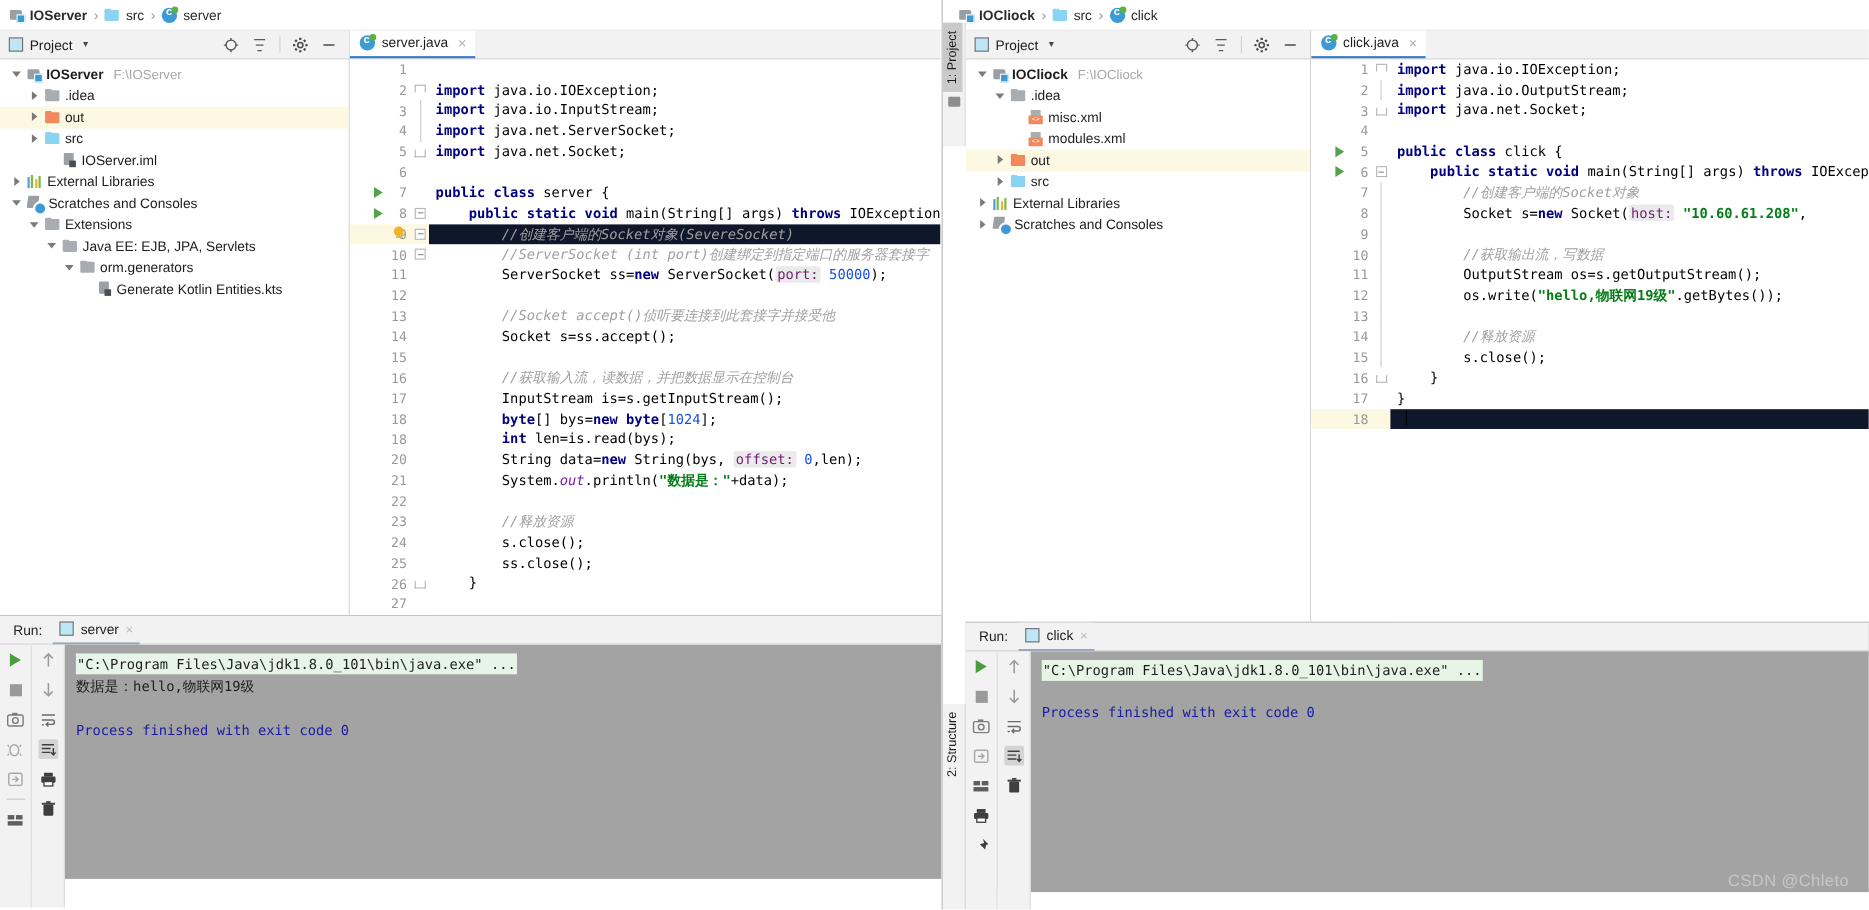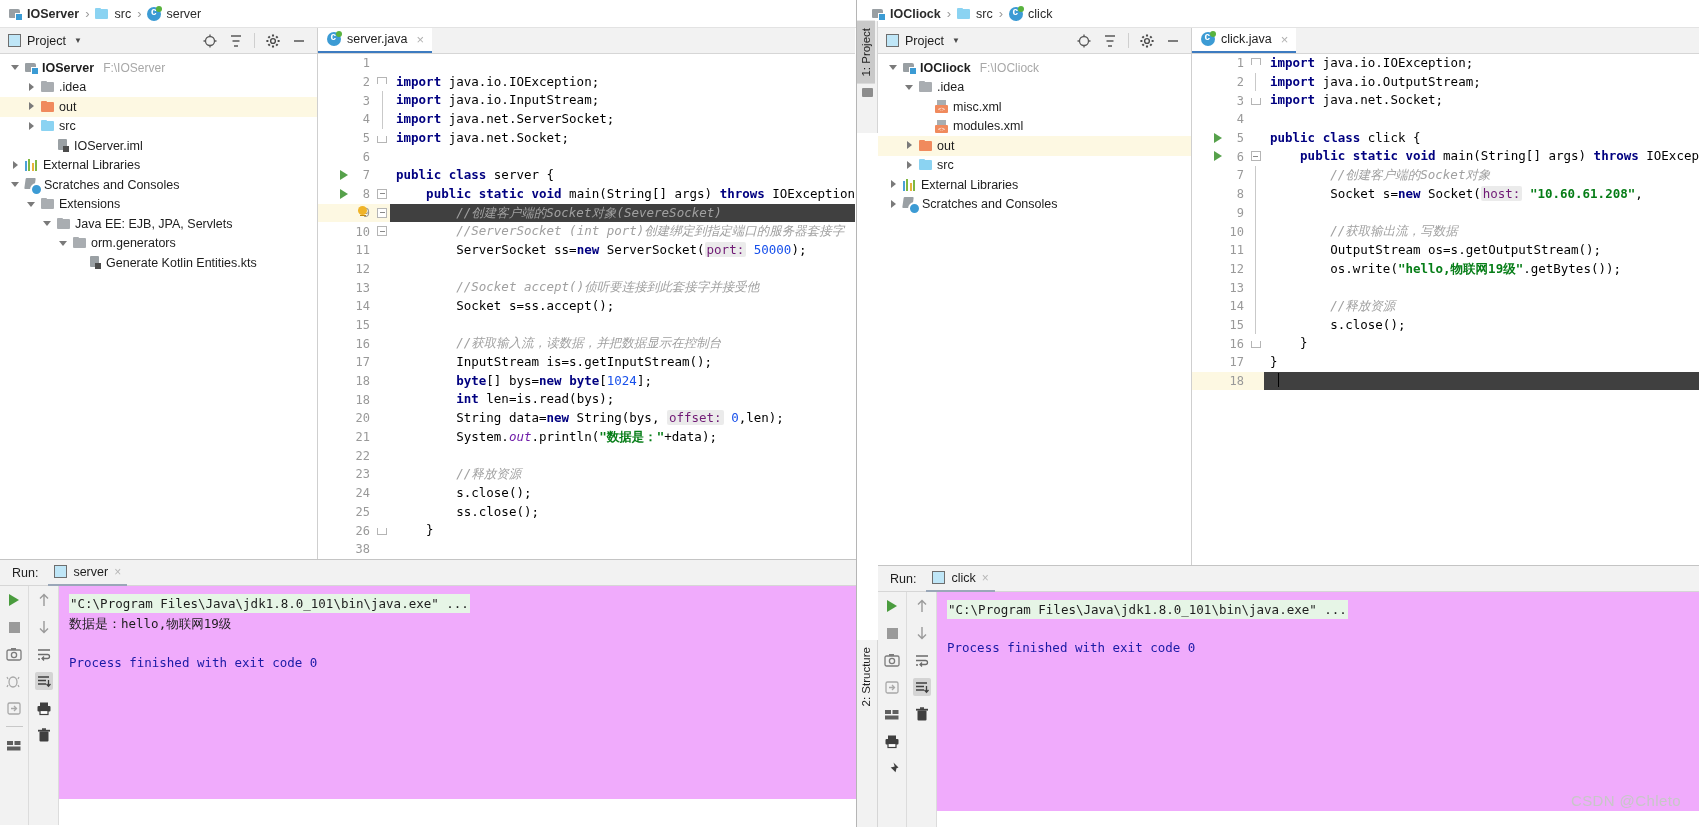--- a/index.html
+++ b/index.html
@@ -136,35 +136,35 @@
   .fold-row.hl { background:#fdf8e2; }
   .fbox { position:absolute; left:1px; top:4px; width:10px;height:10px;
       border:1px solid #b5b5b5; background:#fff; }
   .fbox.minus::after{content:"";position:absolute;left:1.5px;top:3.5px;width:5px;height:1px;background:#8a8a8a;}
   .fbox.half { border-bottom:none; height:7px; }
   .fbox.halfb { border-top:none; height:7px; top:7px;}
   .fline { position:absolute; left:5.5px; top:0; bottom:0; width:1px; background:#c9c9c9; }
 
   .code-col { flex:1; position:relative; }
   .cline { height:18.7px; line-height:18.7px; white-space:pre; padding-left:6px; }
-  .cline.hl { background:#404040; }
+  .cline.hl { background:#0f172a; }
 
   
   .kw { color:#000080; font-weight:bold; }
   .cm { color:#a0a0a0; font-style:italic; }
   .st { color:#067d17; font-weight:bold; }
   .nm { color:#1750eb; }
   .hint { background:#ebebeb; color:#701a75; border-radius:2px; padding:0 2px; font-style:normal;}
   .fld { color:#6f1da8; font-style:italic; }
   .pl { color:#000; }
   .caret { display:inline-block; width:1px; height:14px; background:#000;
            vertical-align:-2px; }
 
   
-  .runwrap { border-top:1px solid #c4c4c4; background:#f0abfc; }
+  .runwrap { border-top:1px solid #c4c4c4; background:#a3a3a3; }
   #win-left .runwrap  { height:240px; }
   #win-right .runwrap { height:246px; }
   .run-header { height:26px; display:flex; align-items:center; gap:10px;
        padding-left:12px; background:#f2f2f2; border-bottom:1px solid #d6d6d6; }
   .run-label { font-size:12.5px; color:#1d1d1d; }
   .run-tab { display:flex; align-items:center; gap:6px; height:26px; padding:0 6px;
        border-bottom:2px solid #9aa7b8; background:#f2f2f2; font-size:12.5px; cursor:pointer; }
   .run-tab .x { color:#b6b6b6; font-size:12px; }
   .run-body { display:flex; height:100%; }
   .run-tools { width:29px; flex:none; background:#f2f2f2; border-right:1px solid #dcdcdc;
@@ -362,21 +362,21 @@
               <div class="gut-row">17</div>
               <div class="gut-row">18</div>
               <div class="gut-row">18</div>
               <div class="gut-row">20</div>
               <div class="gut-row">21</div>
               <div class="gut-row">22</div>
               <div class="gut-row">23</div>
               <div class="gut-row">24</div>
               <div class="gut-row">25</div>
               <div class="gut-row">26</div>
-              <div class="gut-row">38</div>
+              <div class="gut-row">27</div>
             </div>
           <div class="fold-col" id="fold-left">
               <div class="fold-row"></div>
               <div class="fold-row">
                 <span class="fbox half"></span>
               </div>
               <div class="fold-row">
                 <span class="fline"></span>
               </div>
               <div class="fold-row">

